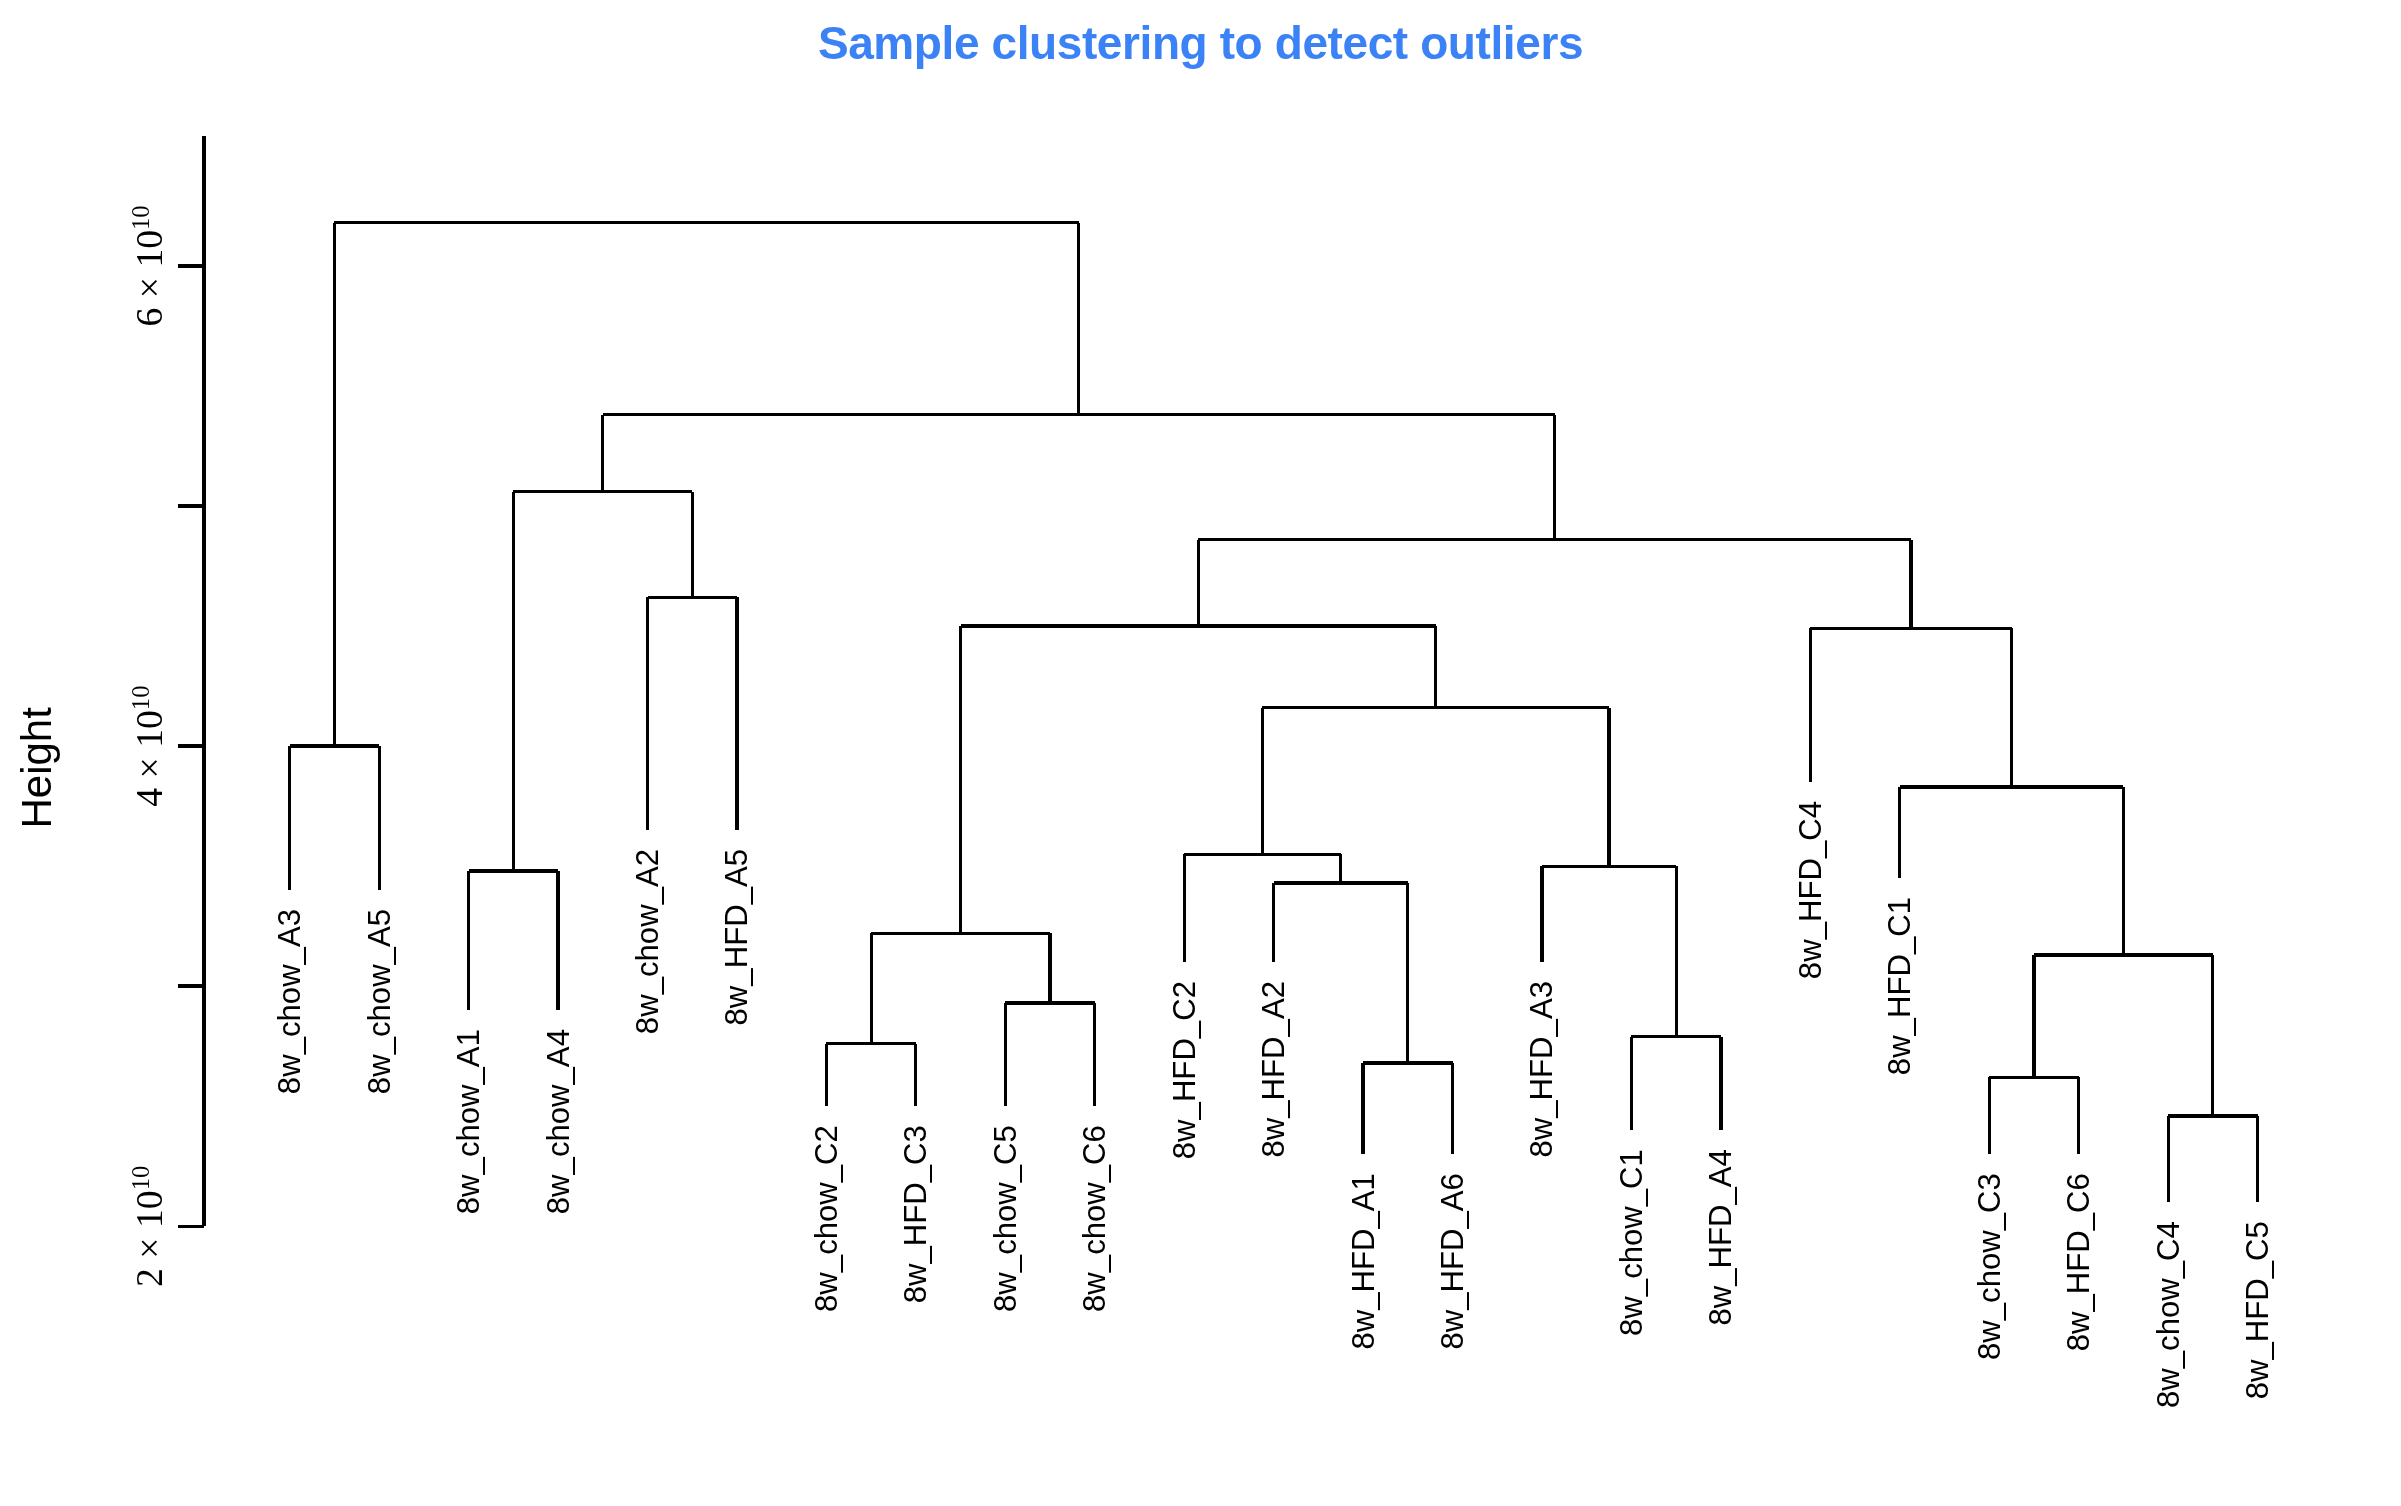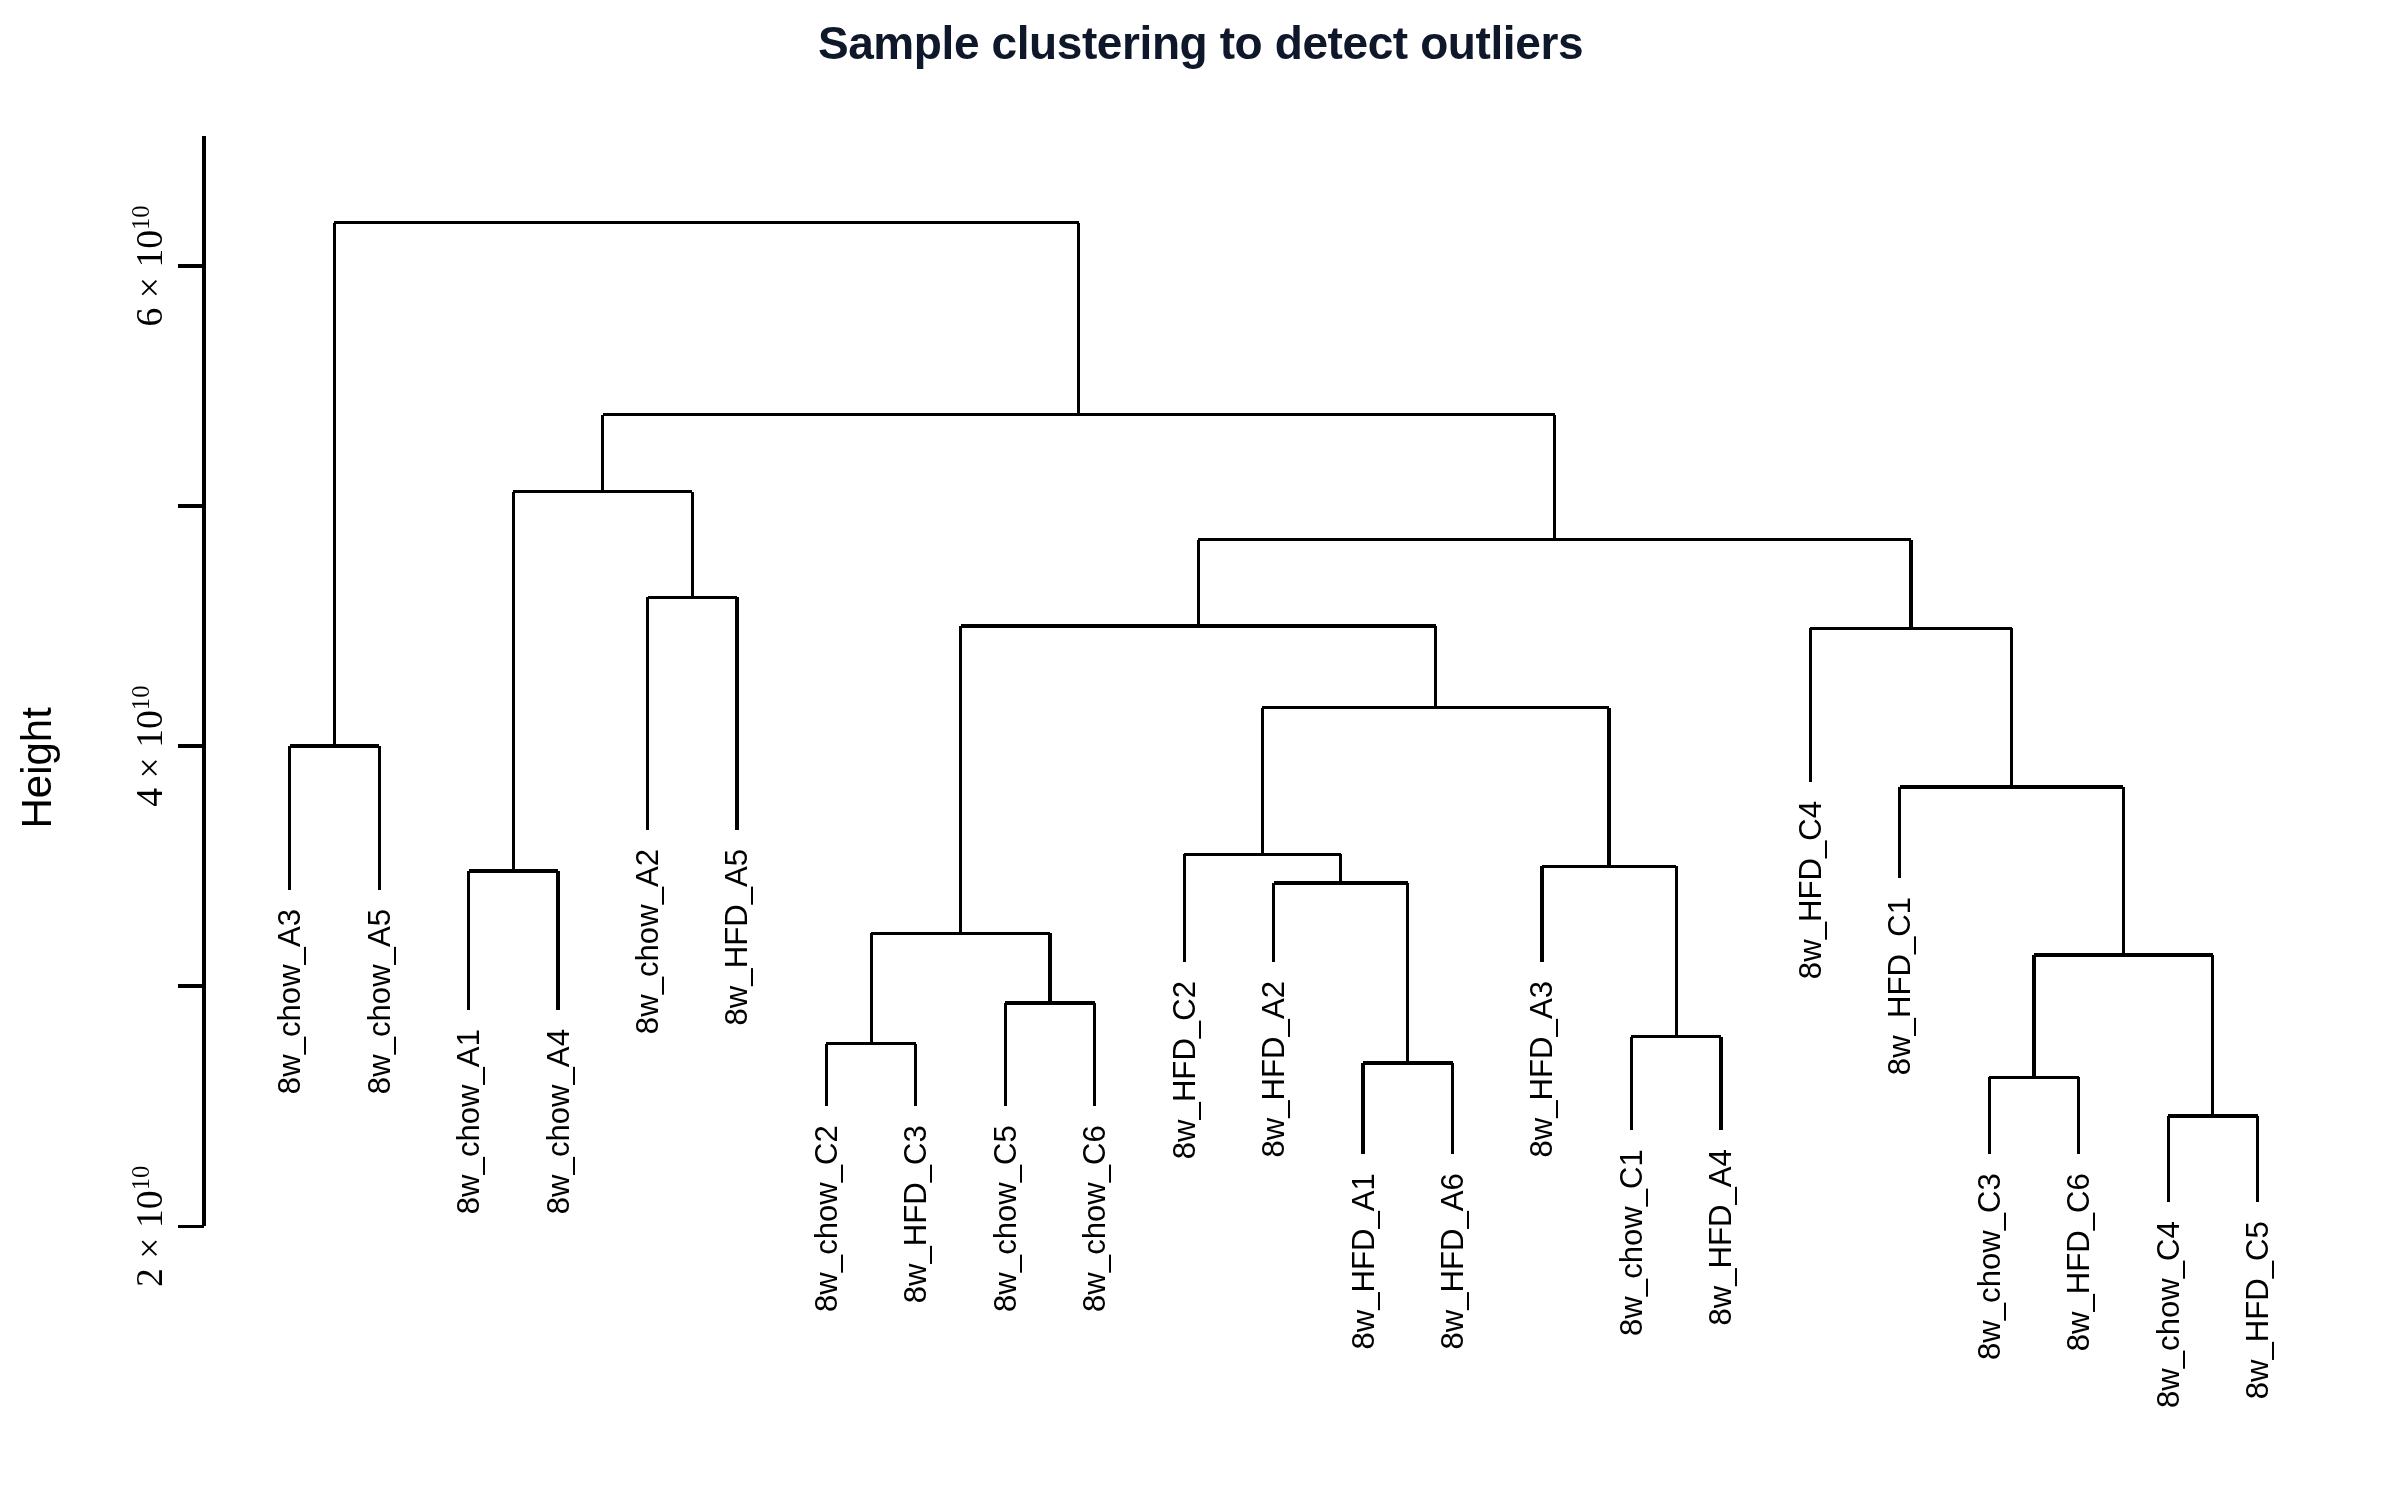--- a/index.html
+++ b/index.html
@@ -24,21 +24,21 @@
   #plot-title {
     position: absolute;
     left: 0;
     top: 16px;
     width: 2401px;
     text-align: center;
     font-family: "Liberation Sans", sans-serif;
     font-weight: bold;
     font-size: 46px;
     letter-spacing: -0.4px;
-    color: #0f172a;
+    color: #3b82f6;
     white-space: nowrap;
   }
   #dendro-svg {
     position: absolute;
     left: 0;
     top: 0;
   }
   .axis-line, .tick-line, .branch-line {
     stroke: #000000;
     fill: none;

